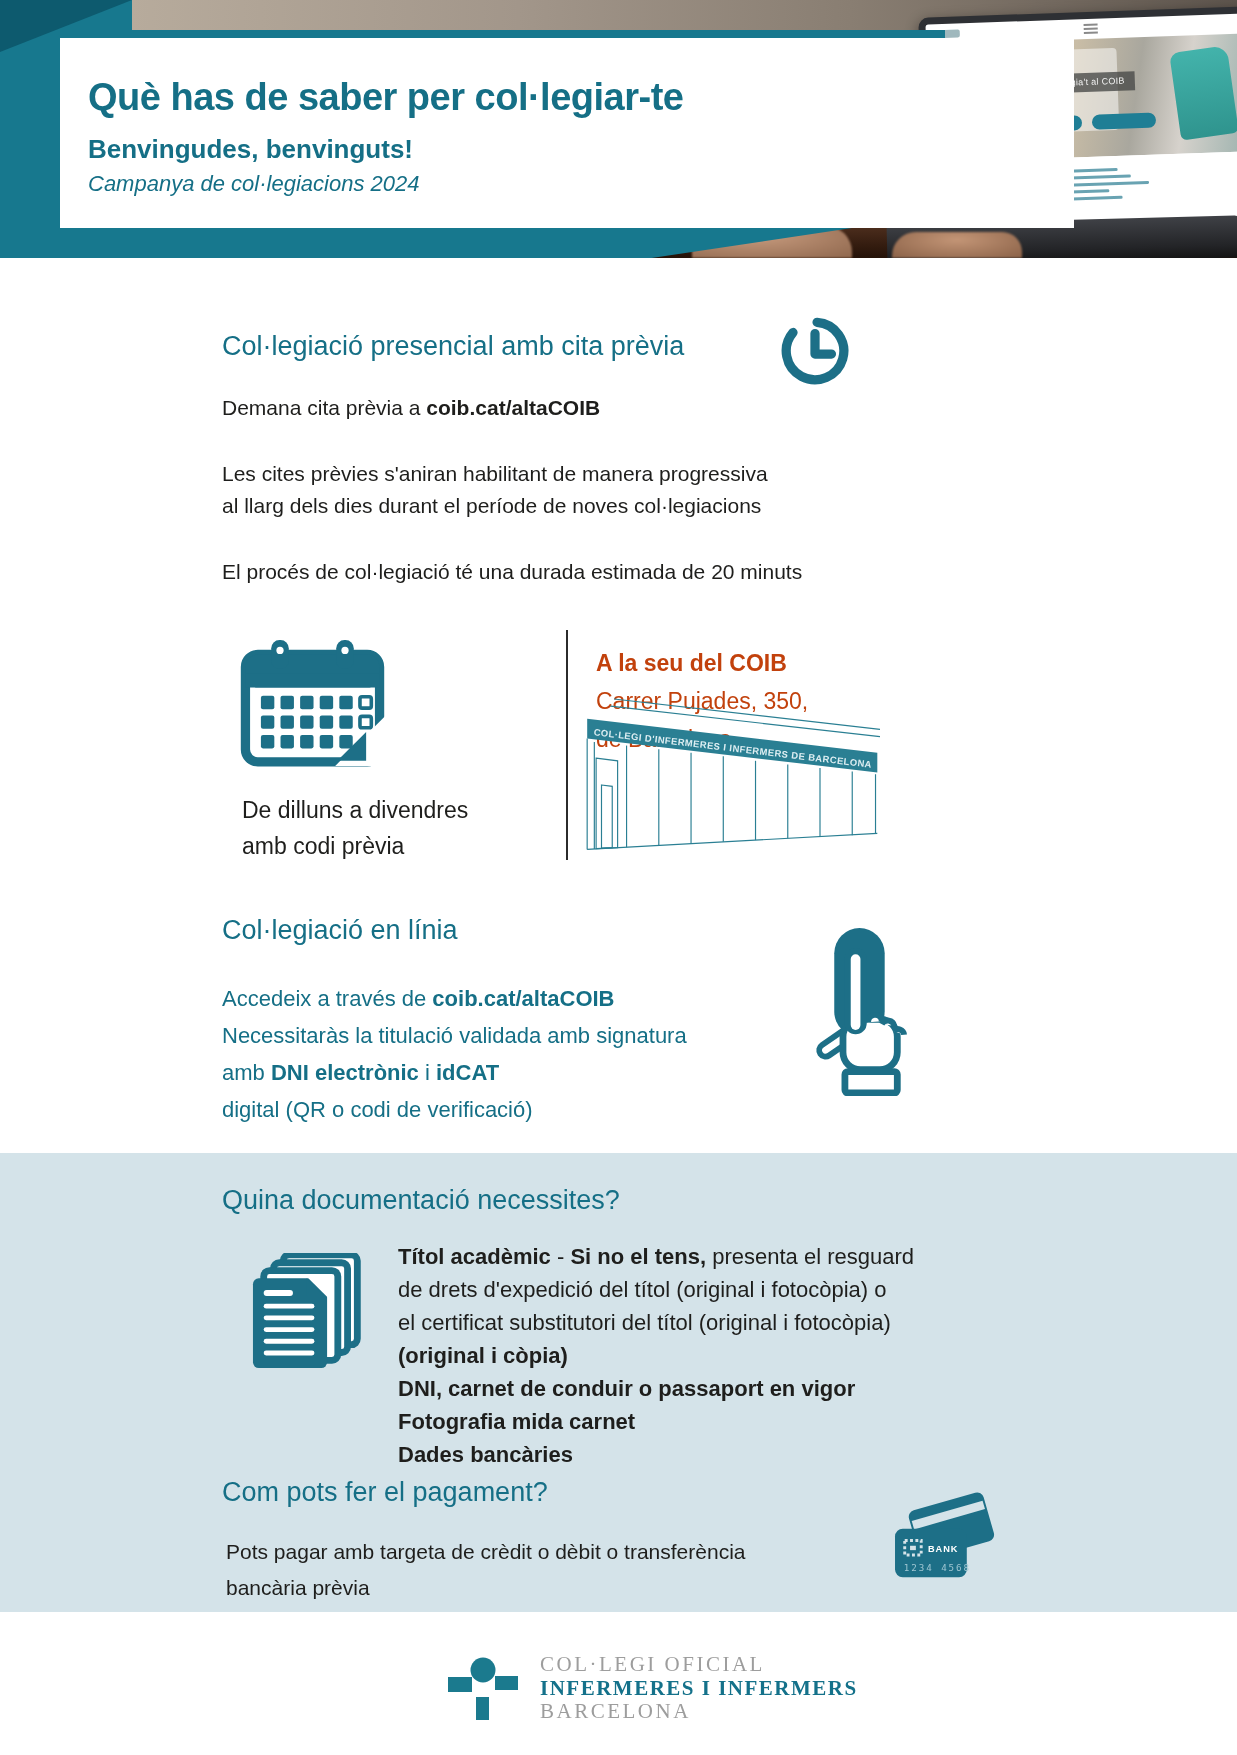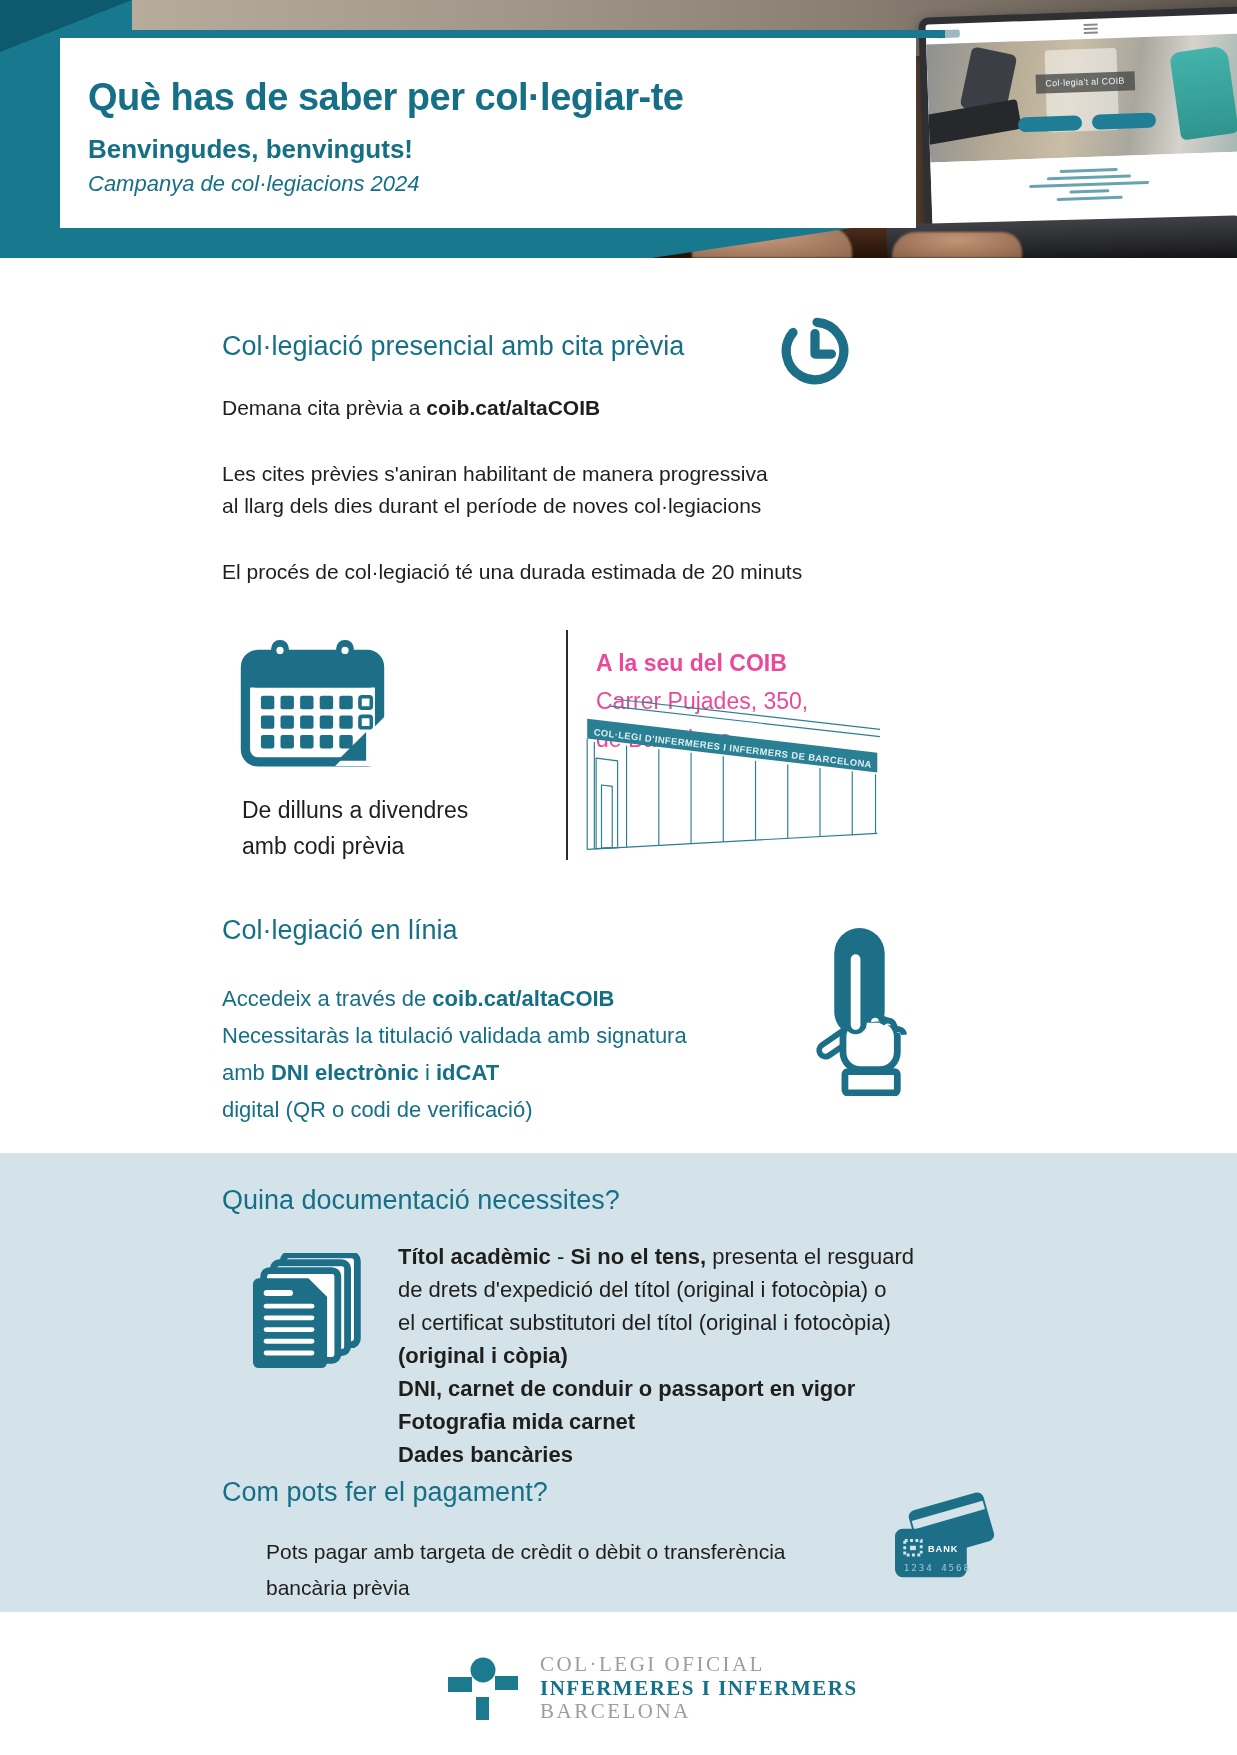--- a/index.html
+++ b/index.html
@@ -46,33 +46,33 @@
         background:radial-gradient(ellipse at 40% 30%,#c79b7e,#8f674d);filter:blur(1px);}
   .hand-b{position:absolute;left:760px;top:232px;width:130px;height:26px;border-radius:24px 20px 0 0;
         background:radial-gradient(ellipse at 50% 30%,#c39576,#8a6147);filter:blur(1px);}
 
   .teal-left{position:absolute;left:0;top:0;width:132px;height:258px;background:var(--teal);}
   .teal-top{position:absolute;left:132px;top:30px;width:813px;height:8px;background:var(--teal);}
   .teal-bottom{position:absolute;left:0;top:228px;width:852px;height:30px;background:var(--teal);
         clip-path:polygon(0 0,100% 0,76.5% 100%,0 100%);}
   .corner-dark{position:absolute;left:0;top:0;width:132px;height:52px;background:var(--tealdark);
         clip-path:polygon(0 0,100% 0,0 100%);}
-  .card{position:absolute;left:60px;top:38px;width:856px;height:190px;background:#ffffff;box-sizing:border-box;
+  .card{position:absolute;left:60px;top:38px;width:1014px;height:190px;background:#ffffff;box-sizing:border-box;
         padding:38px 0 0 28px;}
   .card h1{margin:0;font-size:38px;line-height:42px;font-weight:800;letter-spacing:-.5px;color:var(--accent);}
   .sub-bold{margin-top:16px;font-size:26px;font-weight:800;color:var(--accent);}
   .sub-italic{margin-top:6px;font-size:22px;font-style:italic;color:var(--accent);}
 
   
   .h2{font-size:27px;line-height:32px;font-weight:400;color:var(--accent);}
   .body-txt{font-size:21px;line-height:32px;color:#1e1e1c;}
   .b{font-weight:700;}
   .teal-txt{color:var(--accent);}
   .divider{width:2px;background:#2b2b2b;}
-  .seu{font-size:23px;line-height:38px;color:#ec4899;}
+  .seu{font-size:23px;line-height:38px;color:#c2410c;}
   .docs-txt{font-size:22px;line-height:33px;color:#1e1e1c;}
   .blue-band{position:absolute;left:0;top:1153px;width:1237px;height:459px;background:var(--band);}
 
   
   .footer-logo{position:absolute;left:448px;top:1650px;display:flex;align-items:flex-start;}
   .flg-txt{margin-left:22px;font-family:"Liberation Serif",serif;font-size:21px;line-height:23.5px;padding-top:3px;}
   .flg1,.flg3{color:#9d9d9d;letter-spacing:2.5px;}
   .flg2{color:#14718a;font-weight:700;letter-spacing:1.5px;}
 
   :root{--teal:#17788e;--tealdark:#0d5a6e;--accent:#156f86;--band:#d4e3e9;--icon:#1d6f87;}
@@ -267,21 +267,21 @@
     <div>de drets d'expedició del títol (original i fotocòpia) o</div>
     <div>el certificat substitutori del títol (original i fotocòpia)</div>
     <div class="b">(original i còpia)</div>
     <div class="b">DNI, carnet de conduir o passaport en vigor</div>
     <div class="b">Fotografia mida carnet</div>
     <div class="b">Dades bancàries</div>
   </div>
 
   <div class="abs h2" style="left:222px;top:1476px;">Com pots fer el pagament?</div>
 
-  <div class="abs body-txt" style="left:226px;top:1534px;line-height:36px;margin-left:40px;">
+  <div class="abs body-txt" style="left:226px;top:1534px;line-height:36px;">
     <div>Pots pagar amb targeta de crèdit o dèbit o transferència</div>
     <div>bancària prèvia</div>
   </div>
 
   <svg class="abs" style="left:893px;top:1490px;" width="102" height="97" viewBox="0 0 105 100">
     <g transform="rotate(-16 50 45)">
       <rect x="22" y="14" width="80" height="52" rx="7" fill="#1d6f87"></rect>
       <rect x="24" y="24" width="76" height="9" fill="#d4e3e9"></rect>
     </g>
     <rect x="2" y="40" width="74" height="50" rx="8" fill="#1d6f87"></rect>

